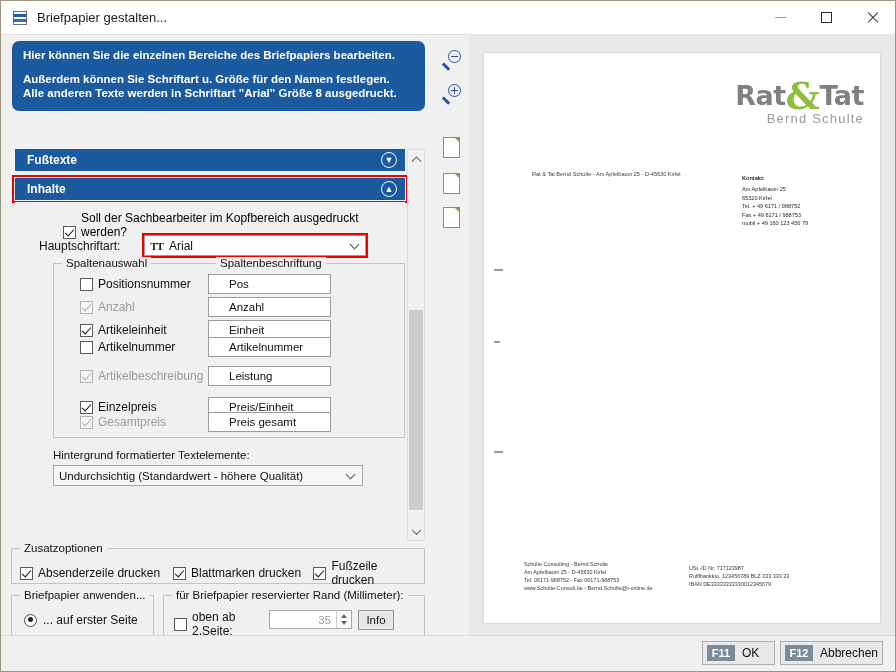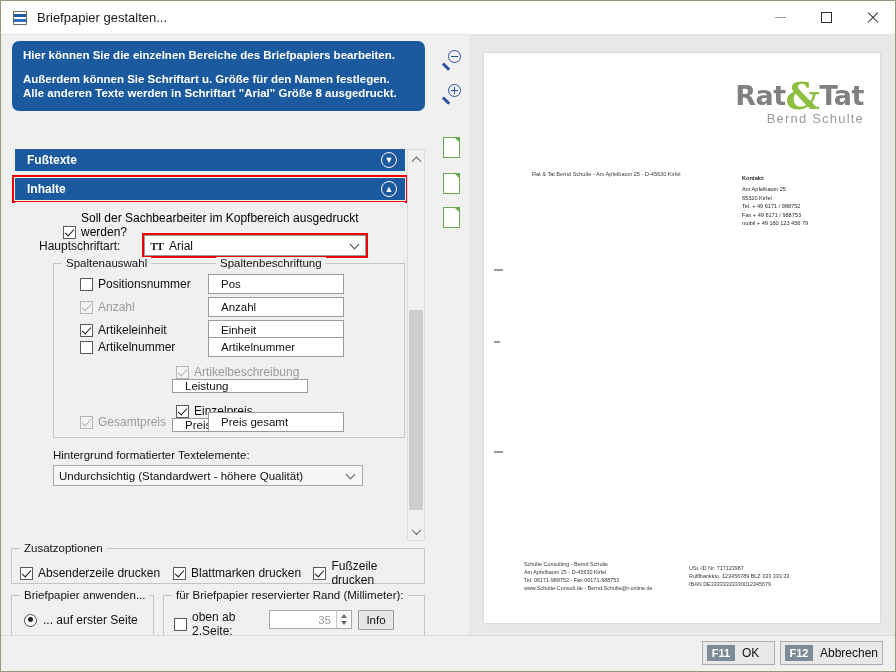--- a/index.html
+++ b/index.html
@@ -183,25 +183,25 @@
   .colrow {
     position: absolute; left: 26px;
     width: 320px; height: 22px;
     display: flex; align-items: center;
   }
   .colrow .nm {
     width: 128px; display: flex; align-items: center;
     font-size: 12px; color: #111;
   }
   .colrow .inp {
-    width: 136px; height: 20px;
+    width: 123px; height: 20px;
     background: #fff; border: 1px solid #9b9b9b;
     font-size: 11.5px; color: #111;
     display: flex; align-items: center;
-    padding-left: 12px;
+    padding-left: 20px;
   }
 
   .bgwrap { position: absolute; left: 38px; top: 247px; width: 352px; }
   .bgwrap .cap { font-size: 11.5px; color: #111; margin-bottom: 4px; }
   .bg-ddl {
     width: 310px; height: 21px;
     background: #f6f6f6; border: 1px solid #a8a8a8;
     font-size: 11.5px; color: #111;
     display: flex; align-items: center;
     padding-left: 5px; position: relative;
@@ -509,28 +509,28 @@
               </div>
               <div class="inp">Einheit</div>
             </div>
             <div class="colrow" style="top: 72px;">
               <div class="nm">
                 <div class="cb"></div>
                 <span>Artikelnummer</span>
               </div>
               <div class="inp">Artikelnummer</div>
             </div>
-            <div class="colrow" style="top: 101px; flex-direction: column;">
+            <div class="colrow" style="top: 101px;">
               <div class="nm">
                 <div class="cb checked dim"></div>
                 <span class="lbl-dim">Artikelbeschreibung</span>
               </div>
               <div class="inp">Leistung</div>
             </div>
-            <div class="colrow" style="top: 140px; flex-direction: column;">
+            <div class="colrow" style="top: 132px;">
               <div class="nm">
                 <div class="cb checked"></div>
                 <span>Einzelpreis</span>
               </div>
               <div class="inp">Preis/Einheit</div>
             </div>
             <div class="colrow" style="top: 147px;">
               <div class="nm">
                 <div class="cb checked dim"></div>
                 <span class="lbl-dim">Gesamtpreis</span>

